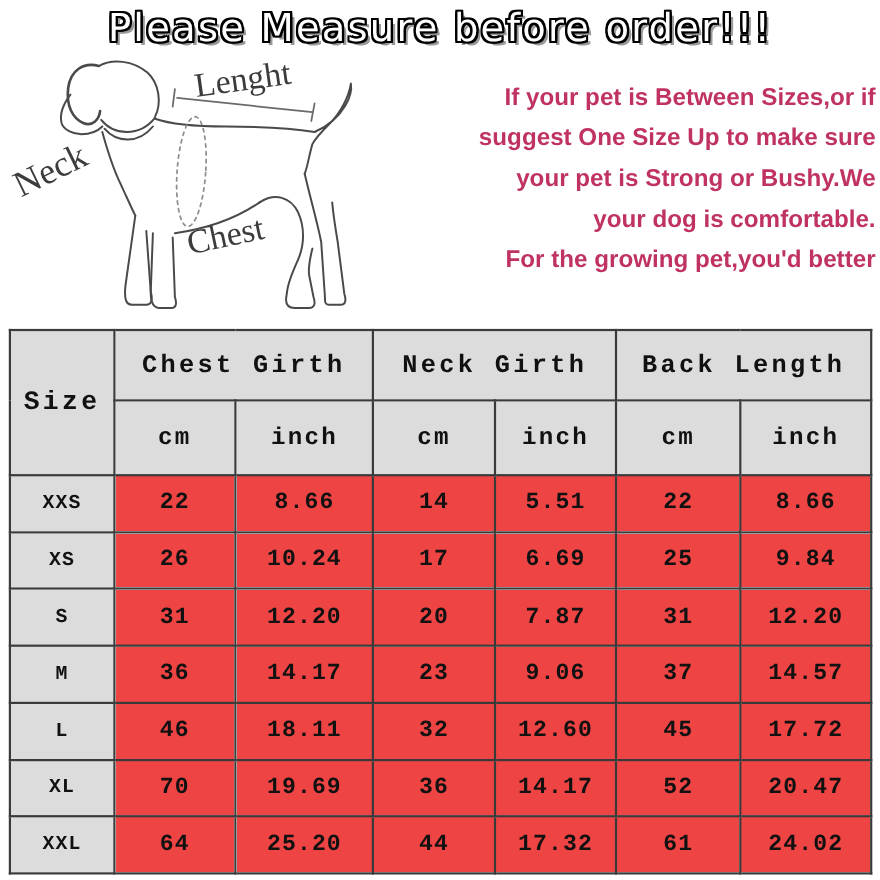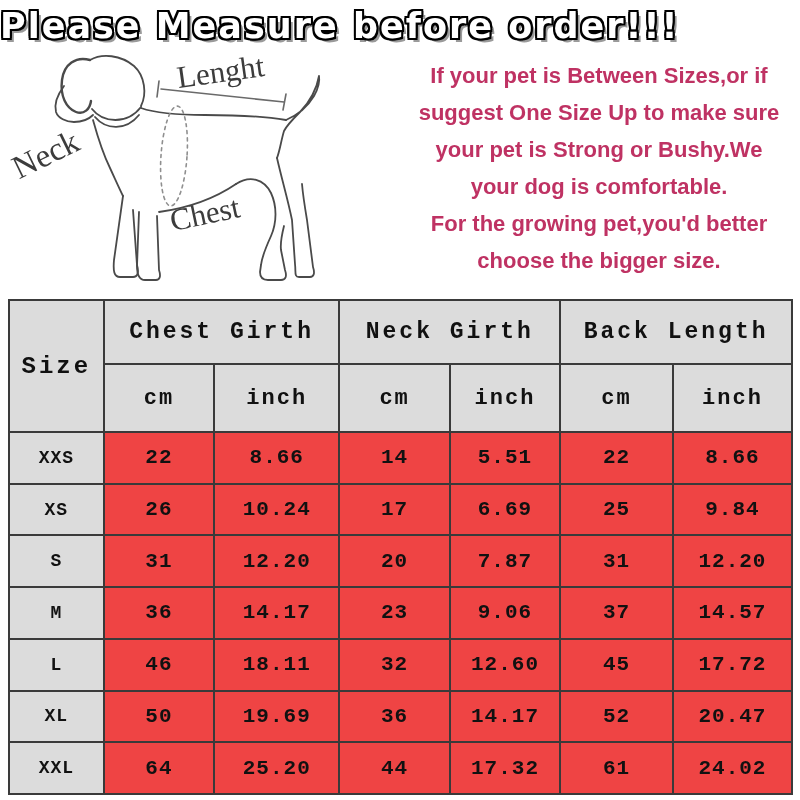--- a/index.html
+++ b/index.html
@@ -3,35 +3,35 @@
 <meta charset="utf-8">
 <style>
   html,body{margin:0;padding:0;background:#fff;}
   .canvas{
     position:relative;width:800px;height:800px;background:#ffffff;
     overflow:hidden;font-family:"Liberation Sans",sans-serif;
   }
   
   .title{
     position:absolute;top:0;left:0;right:0;height:54px;
-    text-align:left;font-family:"DejaVu Sans",sans-serif;
-    font-size:35px;font-weight:bold;letter-spacing:2px;
+    text-align:center;font-family:"DejaVu Sans",sans-serif;
+    font-size:35px;font-weight:normal;letter-spacing:2px;
     color:#ffffff;line-height:52px;
     text-shadow:
       -2px -2px 0 #000, 2px -2px 0 #000, -2px 2px 0 #000, 2px 2px 0 #000,
       0 -2px 0 #000, 0 2px 0 #000, -2px 0 0 #000, 2px 0 0 #000,
       4px 4px 0 #9a9a9a;
   }
   
   .dog-wrap{position:absolute;left:0;top:52px;width:400px;height:248px;}
   .dog-wrap svg{display:block;width:100%;height:100%;}
   .diagram-label{font-family:"Liberation Serif","DejaVu Serif",serif;fill:#3c3c3c;}
   .notice{
-    position:absolute;left:402px;top:57px;width:394px;height:232px;
-    text-align:center;font-weight:bold;font-size:22px;line-height:37px;
+    position:absolute;left:402px;top:69px;width:394px;height:232px;
+    text-align:right;font-weight:bold;font-size:22px;line-height:37px;
     font-family:"Liberation Sans",sans-serif;
   }
   
   .size-table{
     position:absolute;left:8px;top:299px;width:785px;height:496px;
     border-collapse:collapse;table-layout:fixed;
     font-family:"Liberation Mono","DejaVu Sans Mono",monospace;
     font-weight:bold;color:#111;
   }
   .size-table th,.size-table td{
@@ -94,21 +94,20 @@
       <text class="diagram-label" x="207" y="172" font-size="31" text-anchor="middle" transform="rotate(-12 207 172)">Chest</text>
     </svg>
   </div>
 
   <div class="notice" style="color:#bf3263">
     <div>If your pet is Between Sizes,or if</div>
     <div>suggest One Size Up to make sure</div>
     <div>your pet is Strong or Bushy.We</div>
     <div>your dog is comfortable.</div>
     <div>For the growing pet,you'd better</div>
-    <div>choose the bigger size.</div>
   </div>
 
   <table class="size-table">
     <colgroup>
       <col style="width:12.1%">
         <col style="width:14.1%">
         <col style="width:16.0%">
       <col style="width:14.1%">
         <col style="width:14.1%">
         <col style="width:14.4%">
@@ -171,21 +170,21 @@
         <th class="sizecell">L</th>
         <td>46</td>
         <td>18.11</td>
         <td>32</td>
         <td>12.60</td>
         <td>45</td>
         <td>17.72</td>
       </tr>
       <tr>
         <th class="sizecell">XL</th>
-        <td>50</td>
+        <td>70</td>
         <td>19.69</td>
         <td>36</td>
         <td>14.17</td>
         <td>52</td>
         <td>20.47</td>
       </tr>
       <tr>
         <th class="sizecell">XXL</th>
         <td>64</td>
         <td>25.20</td>

